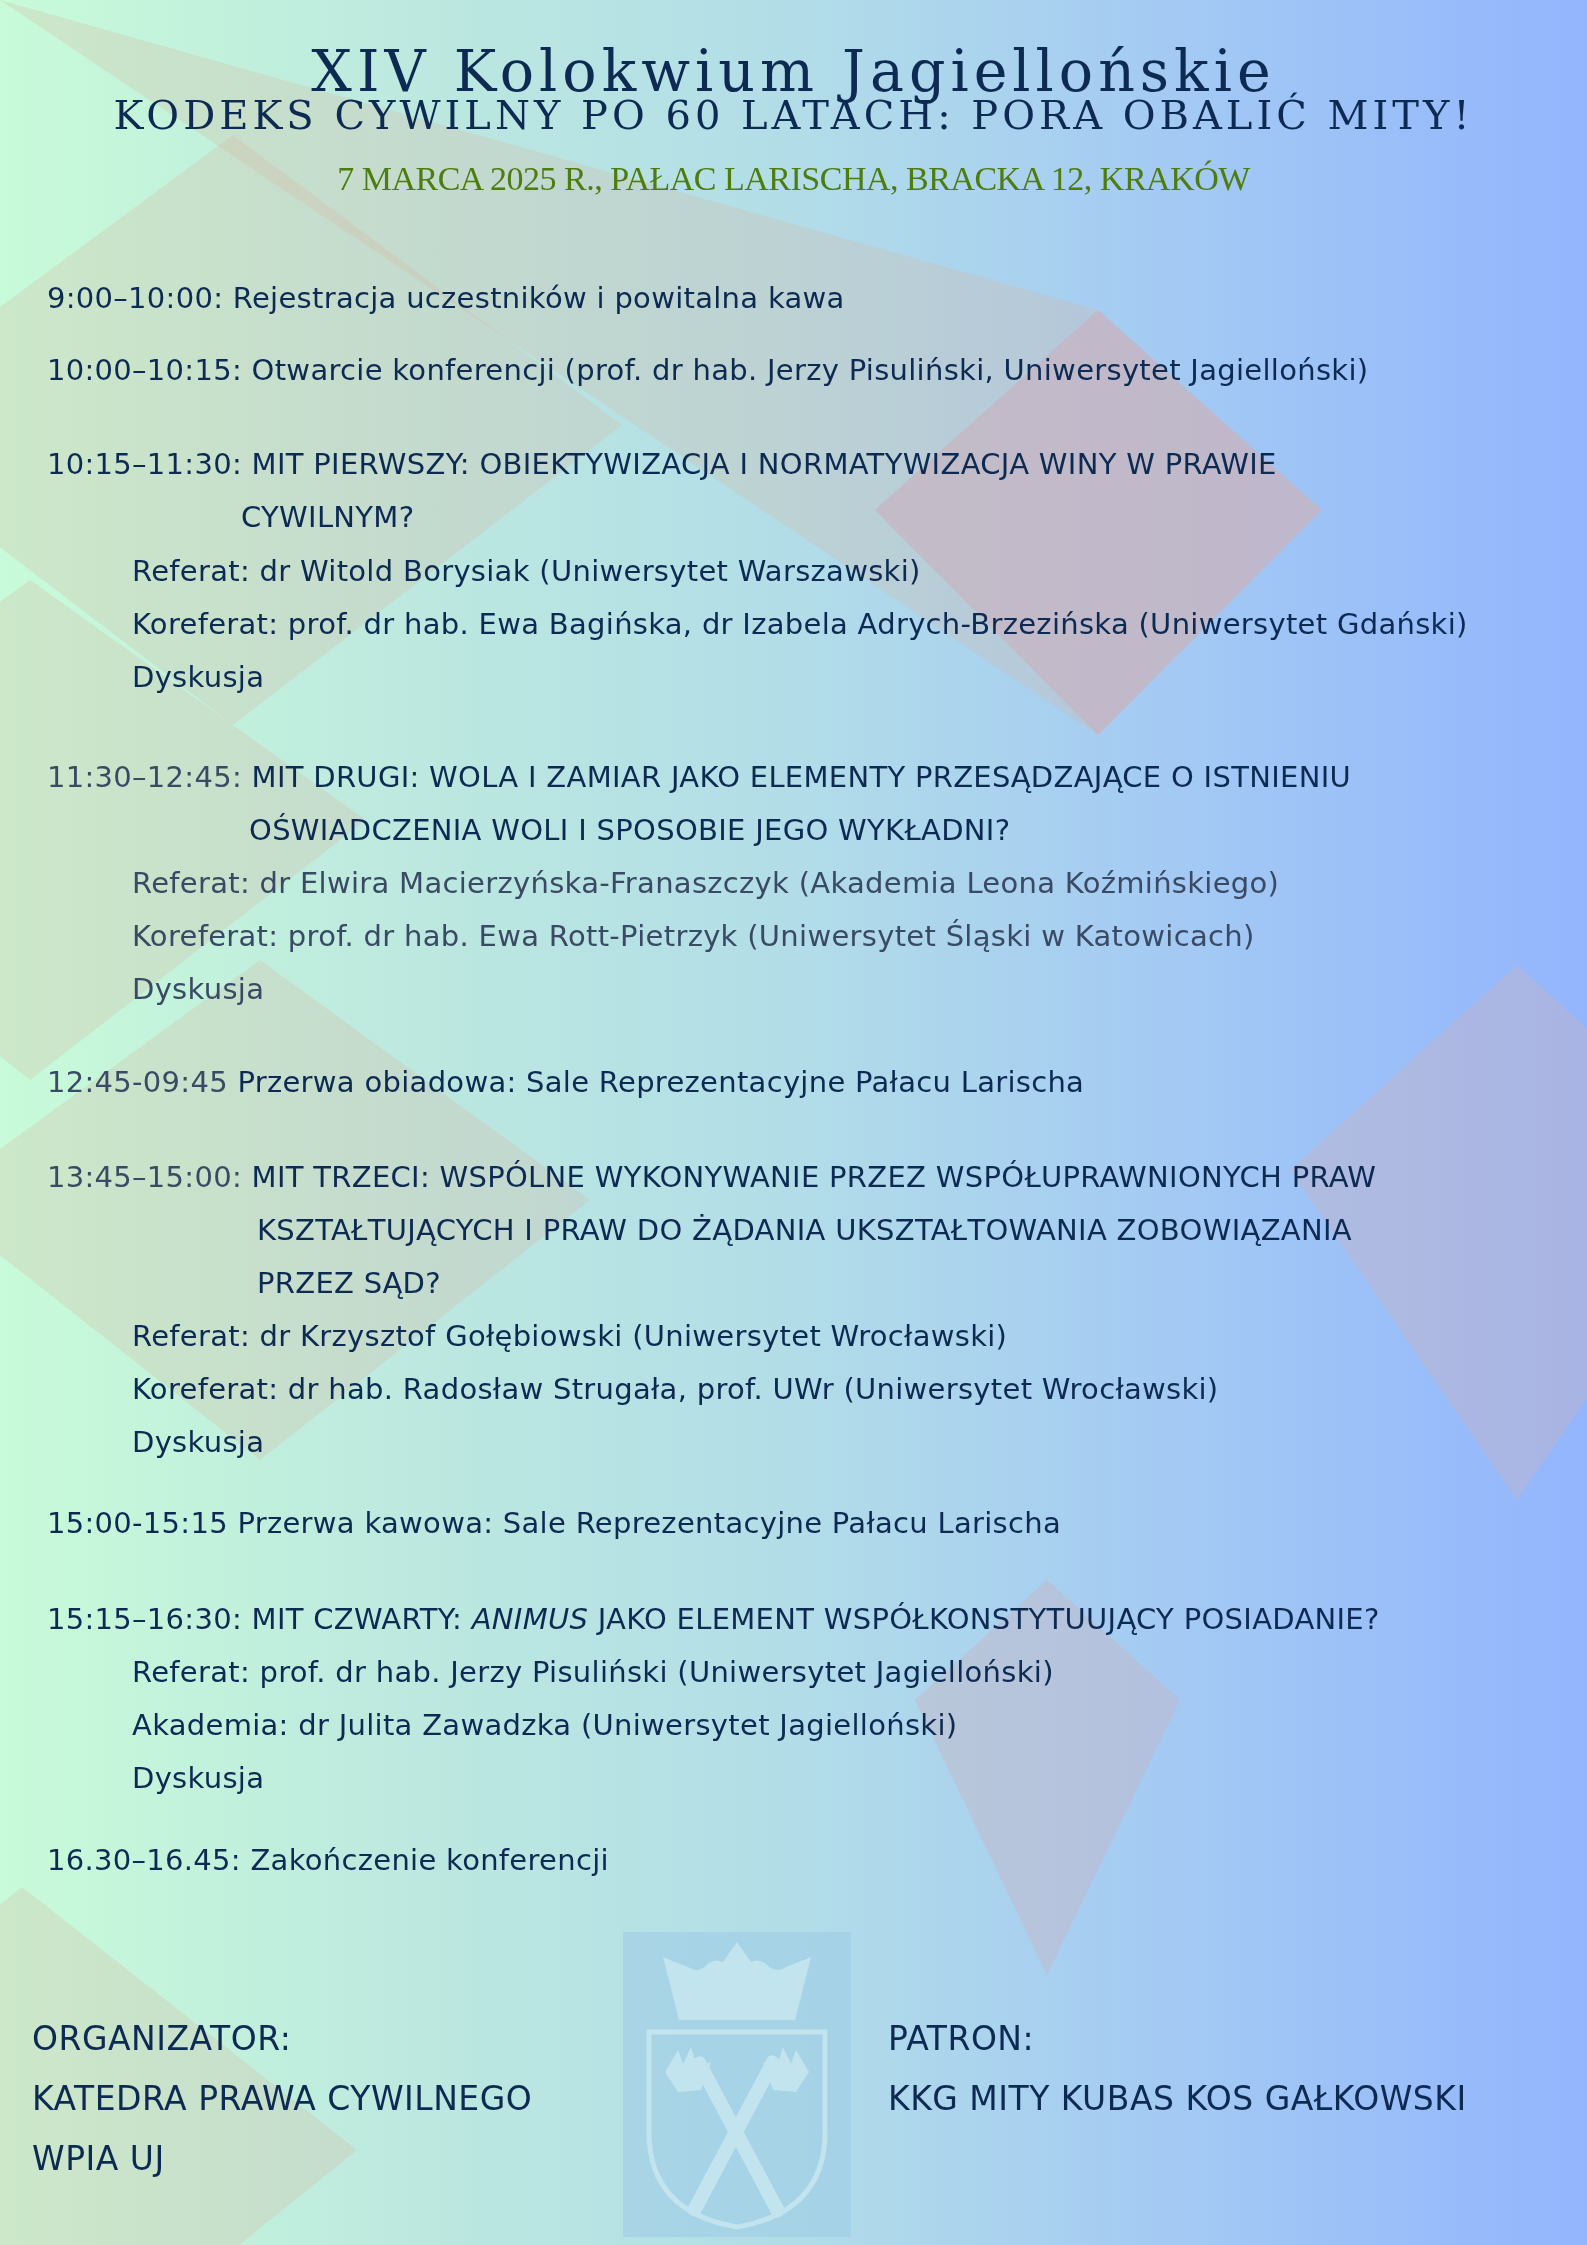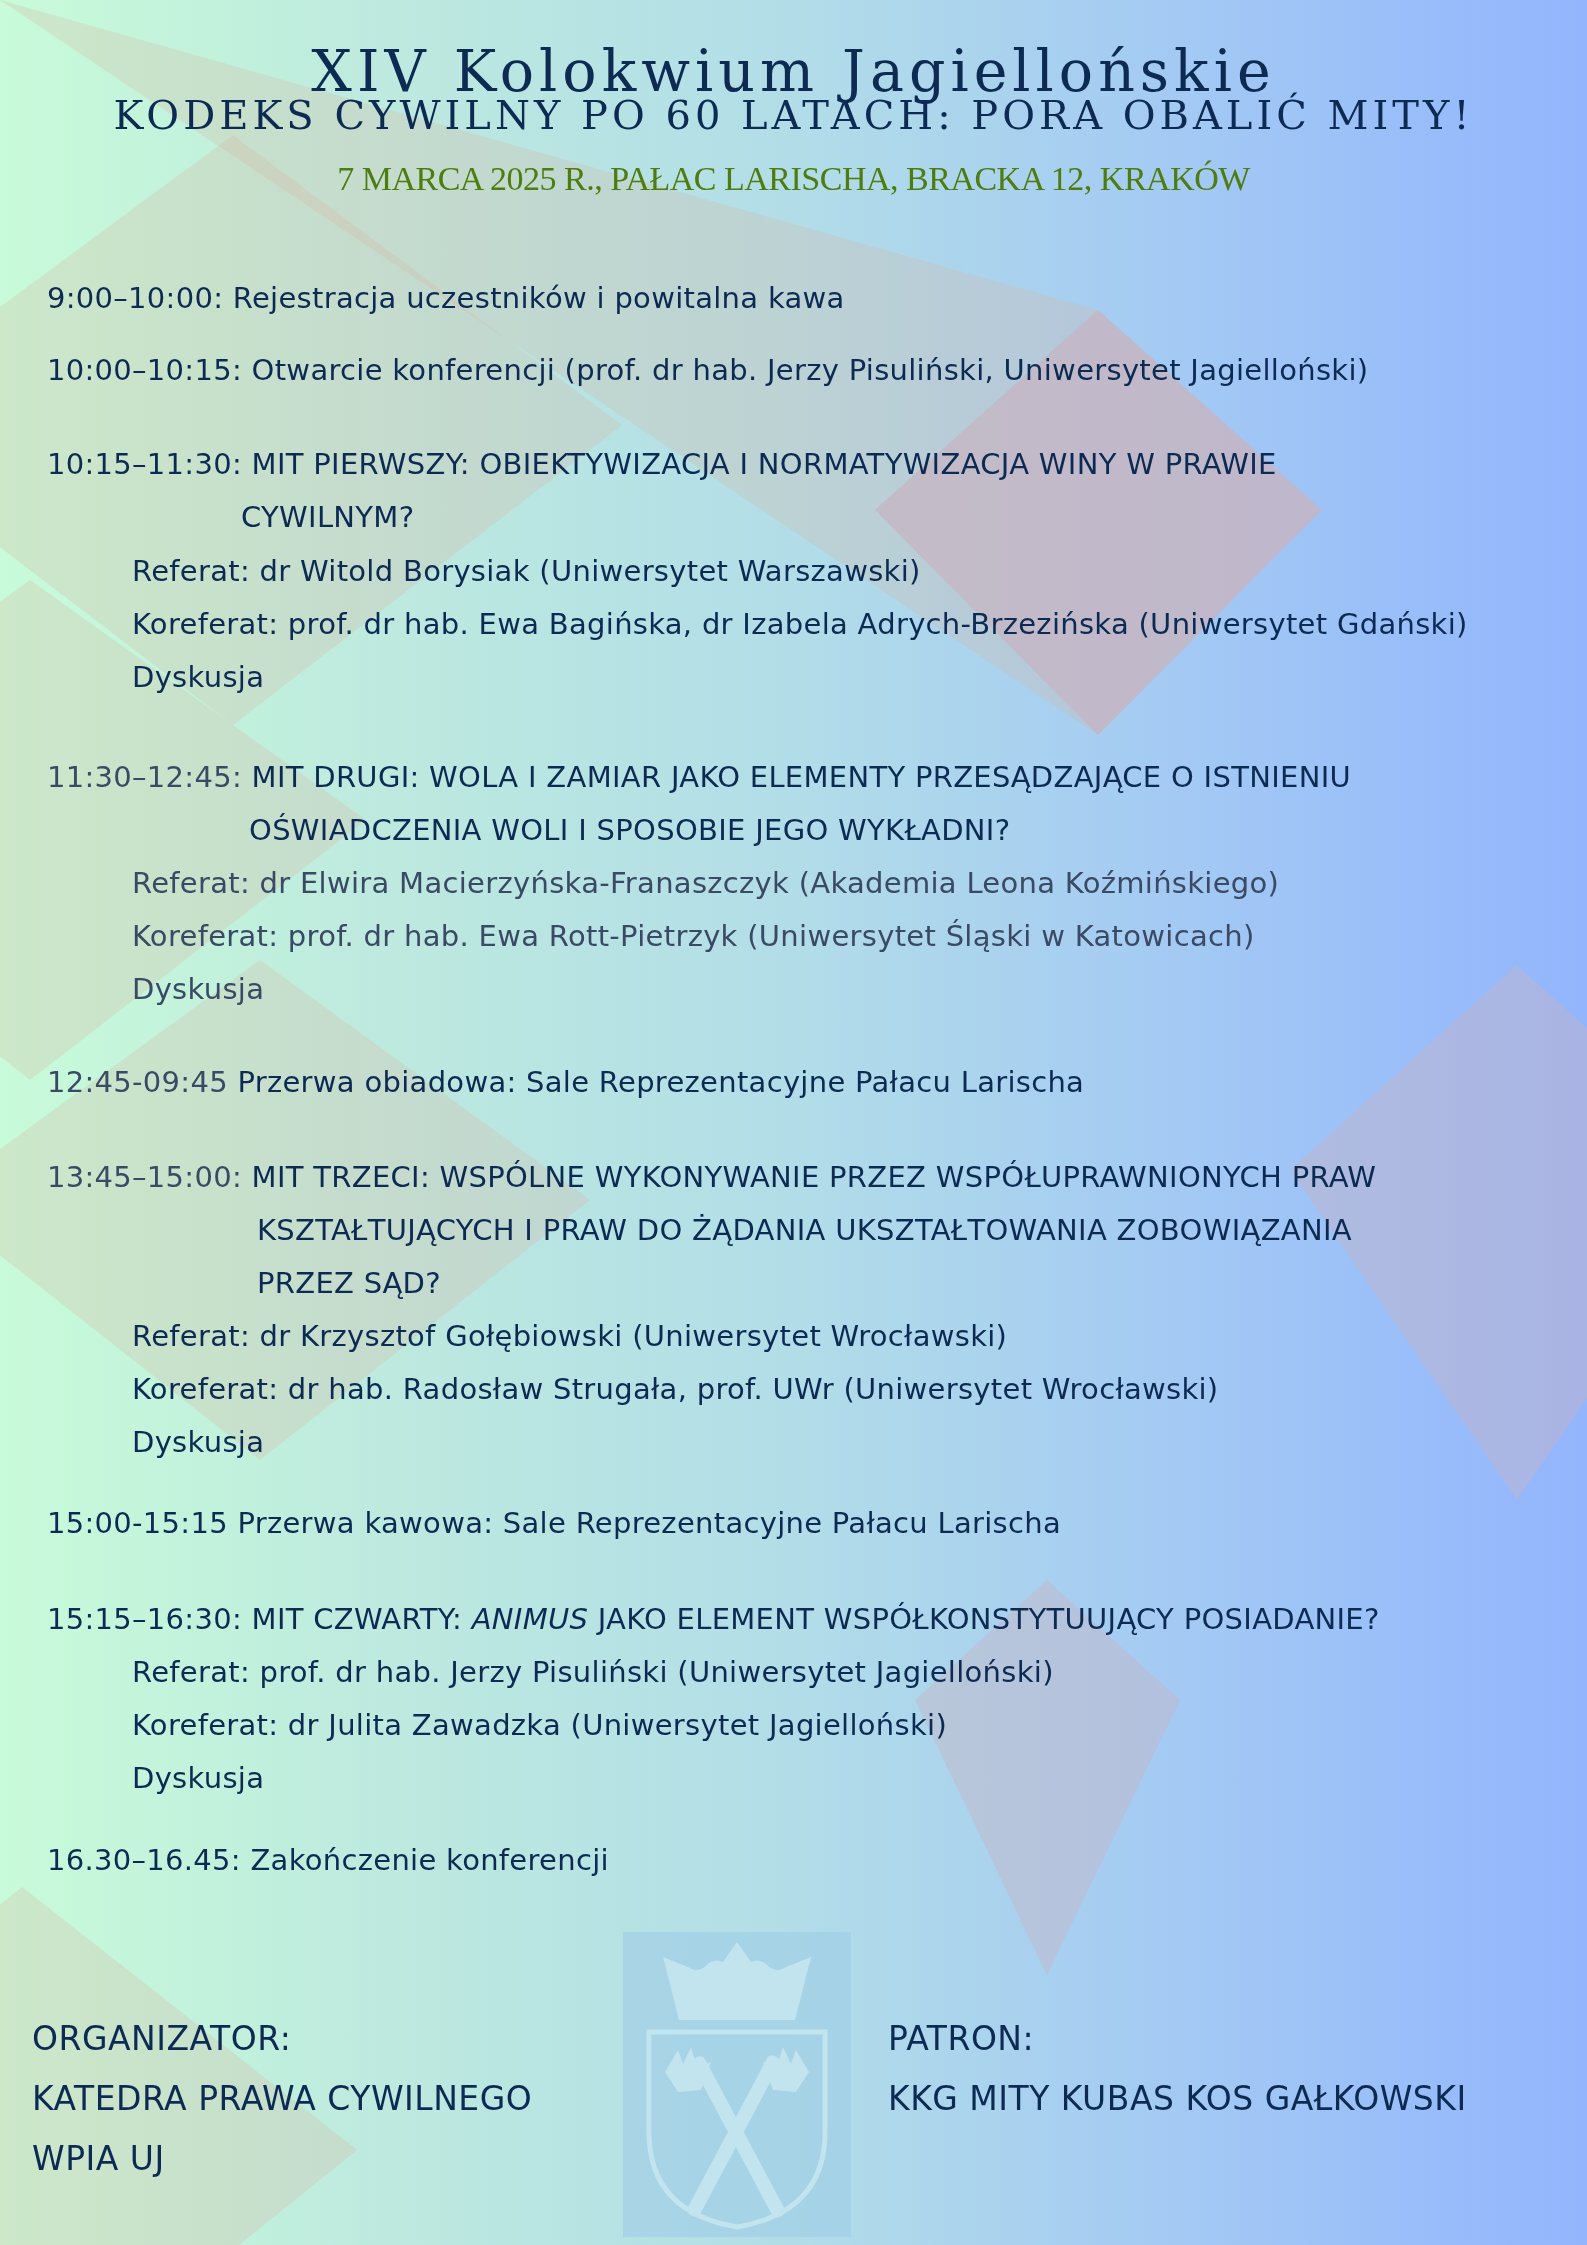--- a/index.html
+++ b/index.html
@@ -135,21 +135,21 @@
       <span>Przerwa kawowa: Sale Reprezentacyjne Pałacu Larischa</span>
     </div>
 
     <div class="line" style="top:1605px">
       <span>15:15–16:30:</span>
       <span>MIT CZWARTY:</span>
       <span class="italic">ANIMUS</span>
       <span>JAKO ELEMENT WSPÓŁKONSTYTUUJĄCY POSIADANIE?</span>
     </div>
     <div class="line" style="top:1658px; left:85px">Referat: prof. dr hab. Jerzy Pisuliński (Uniwersytet Jagielloński)</div>
-    <div class="line" style="top:1711px; left:85px">Koreferat: dr Julita Zawadzka (Uniwersytet Jagielloński)</div>
+    <div class="line" style="top:1711px; left:85px">Akademia: dr Julita Zawadzka (Uniwersytet Jagielloński)</div>
     <div class="line" style="top:1764px; left:85px">Dyskusja</div>
 
     <div class="line" style="top:1846px">
       <span>16.30–16.45:</span>
       <span>Zakończenie konferencji</span>
     </div>
   </div>
 
   <div class="logo">
     <svg viewBox="0 0 228 305" xmlns="http://www.w3.org/2000/svg">

